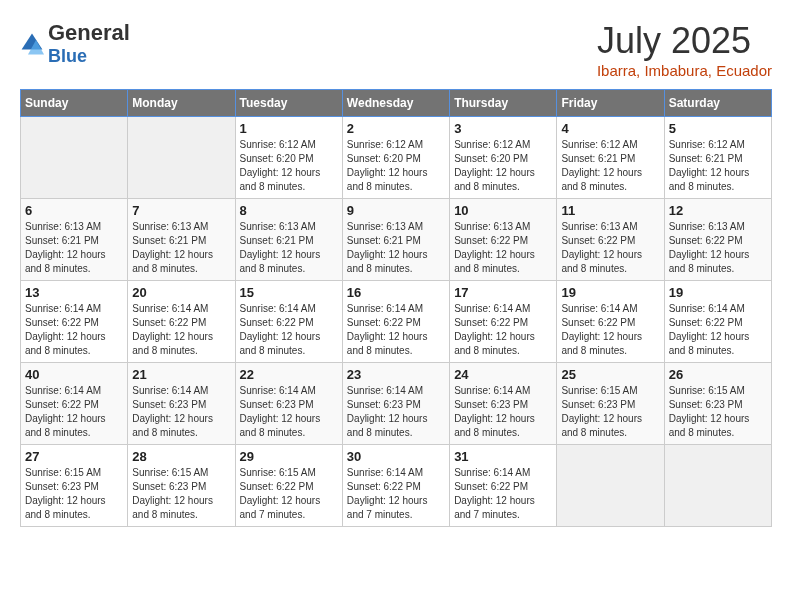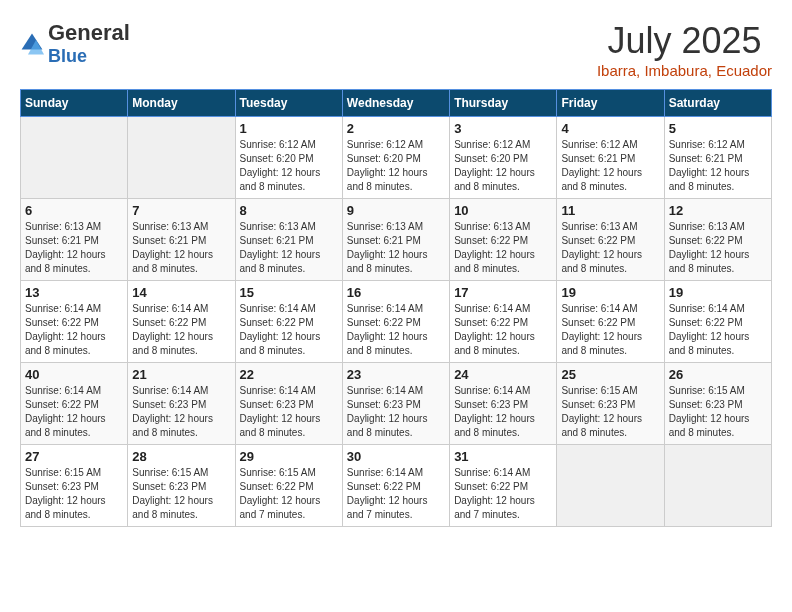--- a/index.html
+++ b/index.html
@@ -29,38 +29,38 @@
     .logo-text-blue {
       font-size: 18px;
       font-weight: bold;
       color: #2a6db5;
     }
     .logo-icon {
       width: 24px;
       height: 24px;
     }
     .title-area {
-      text-align: center;
+      text-align: left;
     }
     .calendar-title {
       font-size: 36px;
       font-weight: normal;
       color: #333;
     }
     .calendar-subtitle {
       font-size: 15px;
       color: #c2410c;
     }
     table {
       width: 100%;
       border-collapse: collapse;
       font-size: 10.5px;
     }
     thead tr th {
-      background-color: #0c4a6e;
+      background-color: #737373;
       color: #fff;
       padding: 6px 4px;
       text-align: left;
       font-size: 12px;
       font-weight: bold;
       border: 1px solid #5590e0;
     }
     tbody tr td {
       border: 1px solid #ccc;
       vertical-align: top;
@@ -199,21 +199,21 @@
         </td>
       </tr>
       <tr>
         <td>
           <div class="day-number">13</div>
           <div class="day-info" style="white-space: pre-line;">Sunrise: 6:14 AM
 Sunset: 6:22 PM
 Daylight: 12 hours and 8 minutes.</div>
         </td>
         <td>
-          <div class="day-number">14</div>
+          <div class="day-number">20</div>
           <div class="day-info" style="white-space: pre-line;">Sunrise: 6:14 AM
 Sunset: 6:22 PM
 Daylight: 12 hours and 8 minutes.</div>
         </td>
         <td>
           <div class="day-number">15</div>
           <div class="day-info" style="white-space: pre-line;">Sunrise: 6:14 AM
 Sunset: 6:22 PM
 Daylight: 12 hours and 8 minutes.</div>
         </td>

